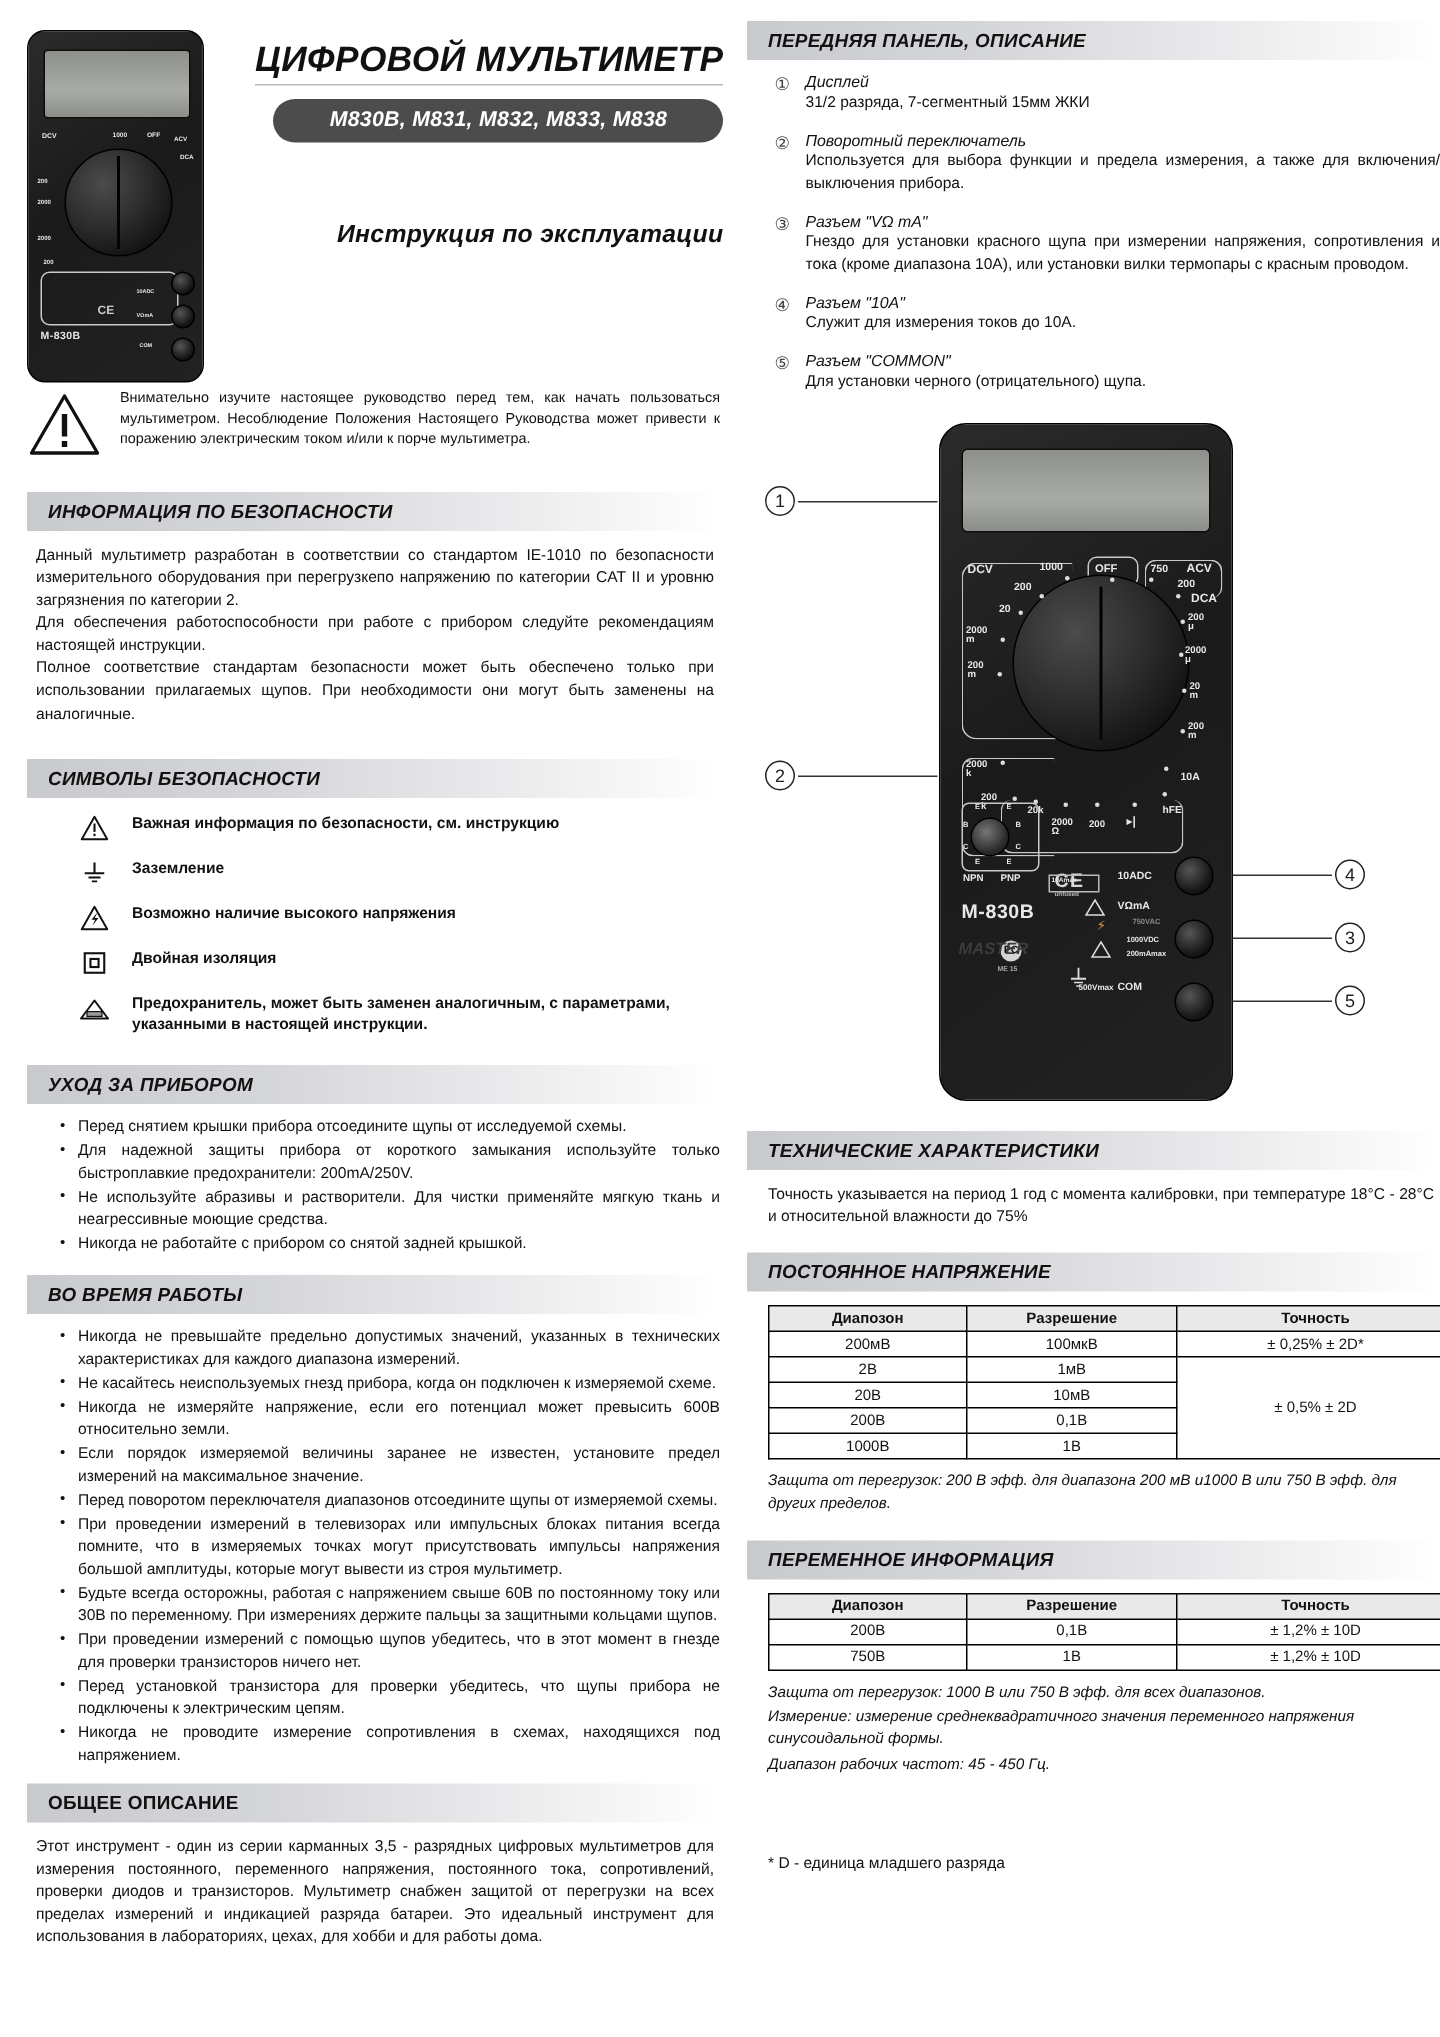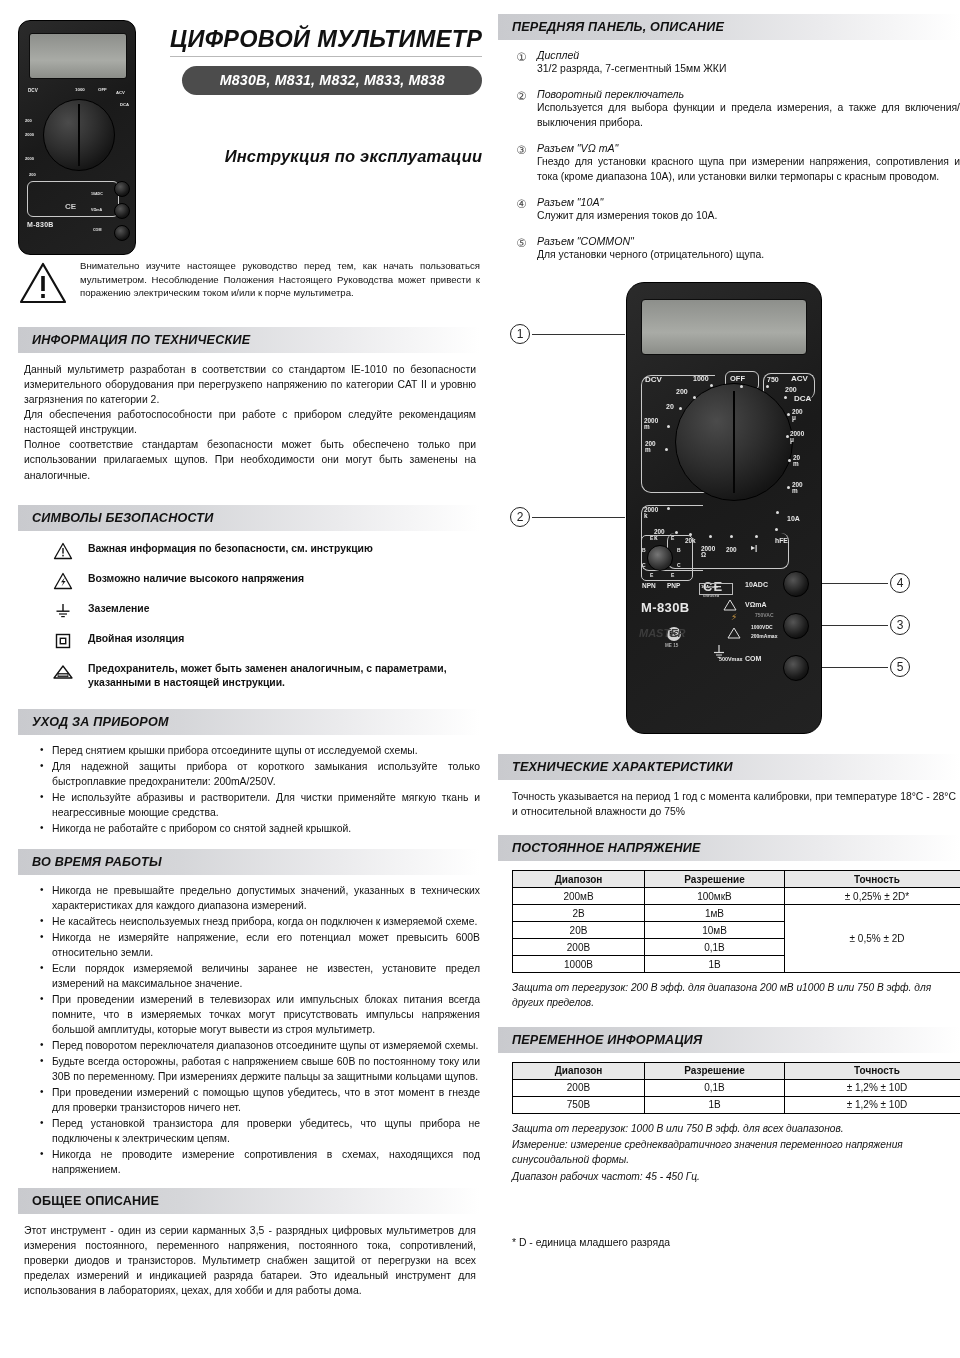--- a/index.html
+++ b/index.html
@@ -186,68 +186,68 @@
         <svg width="50" height="44" viewBox="0 0 50 44" aria-hidden="true">
           <polygon points="25,3 47,41 3,41" fill="none" stroke="#111" stroke-width="2.2" stroke-linejoin="round"></polygon>
           <rect x="23.2" y="15" width="3.6" height="15" fill="#111"></rect>
           <rect x="23.2" y="33" width="3.6" height="4" fill="#111"></rect>
         </svg>
       </div>
       <div class="warn-text">Внимательно изучите настоящее руководство перед тем, как начать пользоваться мультиметром. Несоблюдение Положения Настоящего Руководства может привести к поражению электрическим током и/или к порче мультиметра.</div>
     </div>
 
     <div style="margin-top:18px;">
-      <div class="sec-head">ИНФОРМАЦИЯ ПО ТЕХНИЧЕСКИЕ</div>
+      <div class="sec-head">ИНФОРМАЦИЯ ПО БЕЗОПАСНОСТИ</div>
       <div class="pad">
         <p class="body">Данный мультиметр разработан в соответствии со стандартом IE-1010 по безопасности измерительного оборудования при перегрузкепо напряжению по категории CAT II и уровню загрязнения по категории 2.</p>
         <p class="body">Для обеспечения работоспособности при работе с прибором следуйте рекомендациям настоящей инструкции.</p>
         <p class="body">Полное соответствие стандартам безопасности может быть обеспечено только при использовании прилагаемых щупов. При необходимости они могут быть заменены на аналогичные.</p>
       </div>
     </div>
 
     <div style="margin-top:22px;">
       <div class="sec-head">СИМВОЛЫ БЕЗОПАСНОСТИ</div>
       <div class="sym-list">
 
         <div class="sym-row">
           <div class="sym-ico">
             <svg width="20" height="18" viewBox="0 0 20 18">
                   <polygon points="10,1.5 18.5,16.5 1.5,16.5" fill="none" stroke="#111" stroke-width="1.3" stroke-linejoin="round"></polygon>
                   <rect x="9.3" y="6" width="1.4" height="5.6" fill="#111"></rect>
                   <rect x="9.3" y="12.8" width="1.4" height="1.6" fill="#111"></rect>
                 </svg>
           </div>
           <div class="sym-txt">Важная информация по безопасности, см. инструкцию</div>
-        </div>
-
-        <div class="sym-row">
-          <div class="sym-ico">
-            <svg width="20" height="18" viewBox="0 0 20 18">
-                  <polygon points="10,1.5 18.5,16.5 1.5,16.5" fill="none" stroke="#111" stroke-width="1.3" stroke-linejoin="round"></polygon>
-                  <path d="M12 5.2 L8 10.2 L10.4 10.2 L8.6 14.2 L12.6 9 L10.2 9 Z" fill="#111"></path>
-                </svg>
-          </div>
-          <div class="sym-txt">Возможно наличие высокого напряжения</div>
         </div>
 
         <div class="sym-row">
           <div class="sym-ico">
             <svg width="20" height="18" viewBox="0 0 20 18">
                   <line x1="10" y1="2" x2="10" y2="9" stroke="#111" stroke-width="1.4"></line>
                   <line x1="3.5" y1="9.2" x2="16.5" y2="9.2" stroke="#111" stroke-width="1.4"></line>
                   <line x1="6" y1="12" x2="14" y2="12" stroke="#111" stroke-width="1.2"></line>
                   <line x1="8.2" y1="14.6" x2="11.8" y2="14.6" stroke="#111" stroke-width="1.2"></line>
                 </svg>
           </div>
           <div class="sym-txt">Заземление</div>
         </div>
 
         <div class="sym-row">
           <div class="sym-ico">
             <svg width="20" height="18" viewBox="0 0 20 18">
+                  <polygon points="10,1.5 18.5,16.5 1.5,16.5" fill="none" stroke="#111" stroke-width="1.3" stroke-linejoin="round"></polygon>
+                  <path d="M12 5.2 L8 10.2 L10.4 10.2 L8.6 14.2 L12.6 9 L10.2 9 Z" fill="#111"></path>
+                </svg>
+          </div>
+          <div class="sym-txt">Возможно наличие высокого напряжения</div>
+        </div>
+
+        <div class="sym-row">
+          <div class="sym-ico">
+            <svg width="20" height="18" viewBox="0 0 20 18">
                   <rect x="3.5" y="2.5" width="13" height="13" fill="none" stroke="#111" stroke-width="1.4"></rect>
                   <rect x="7.3" y="6.3" width="5.4" height="5.4" fill="none" stroke="#111" stroke-width="1.4"></rect>
                 </svg>
           </div>
           <div class="sym-txt">Двойная изоляция</div>
         </div>
 
         <div class="sym-row">
           <div class="sym-ico">
             <svg width="22" height="18" viewBox="0 0 22 18">
@@ -271,22 +271,22 @@
       </ul>
     </div>
 
     <div style="margin-top:12px;">
       <div class="sec-head">ВО ВРЕМЯ РАБОТЫ</div>
       <ul class="bul">
         <li>Никогда не превышайте предельно допустимых значений, указанных в технических характеристиках для каждого диапазона измерений.</li>
         <li>Не касайтесь неиспользуемых гнезд прибора, когда он подключен к измеряемой схеме.</li>
         <li>Никогда не измеряйте напряжение, если его потенциал может превысить 600В относительно земли.</li>
         <li>Если порядок измеряемой величины заранее не известен, установите предел измерений на максимальное значение.</li>
+        <li>Перед поворотом переключателя диапазонов отсоедините щупы от измеряемой схемы.</li>
         <li>При проведении измерений в телевизорах или импульсных блоках питания всегда помните, что в измеряемых точках могут присутствовать импульсы напряжения большой амплитуды, которые могут вывести из строя мультиметр.</li>
-        <li>Перед поворотом переключателя диапазонов отсоедините щупы от измеряемой схемы.</li>
         <li>Будьте всегда осторожны, работая с напряжением свыше 60В по постоянному току или 30В по переменному.  При измерениях держите пальцы за защитными кольцами щупов.</li>
         <li>При проведении измерений с помощью щупов убедитесь, что в этот момент в гнезде для проверки транзисторов ничего нет.</li>
         <li>Перед установкой транзистора для проверки убедитесь, что щупы прибора не подключены к электрическим цепям.</li>
         <li>Никогда не проводите измерение сопротивления в схемах, находящихся под напряжением.</li>
       </ul>
     </div>
 
     <div style="margin-top:10px;">
       <div class="sec-head upright">ОБЩЕЕ ОПИСАНИЕ</div>
       <div class="pad">

